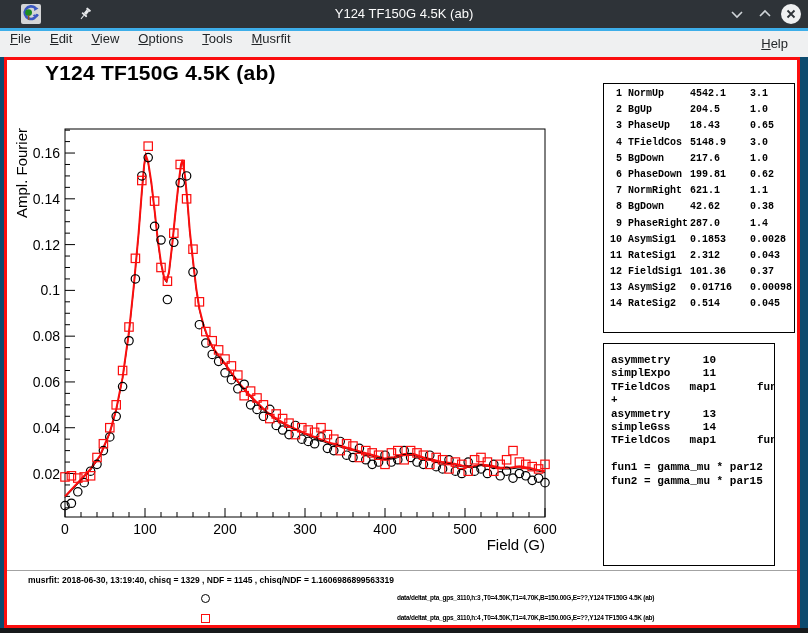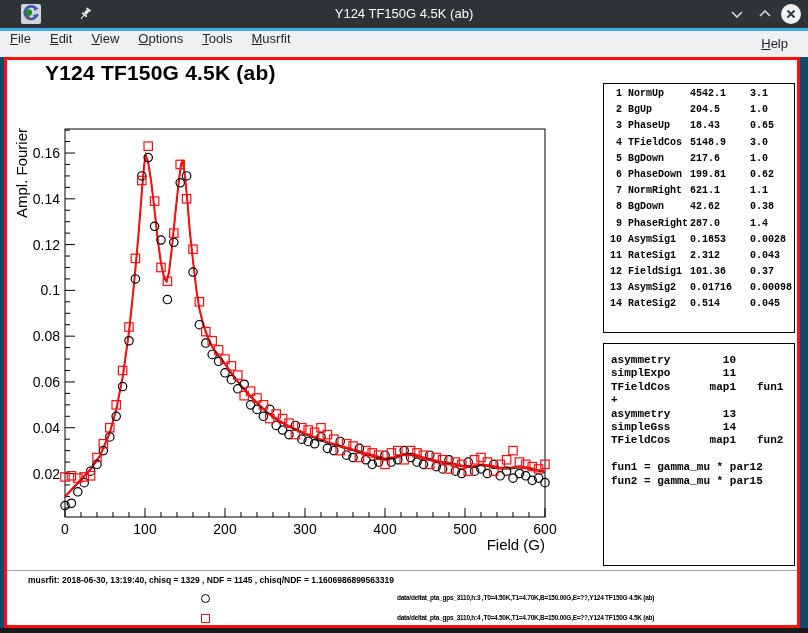--- a/index.html
+++ b/index.html
@@ -35,21 +35,21 @@
 
   .stats-box { position:absolute; background:#fff; border:1px solid #000;
                font-family:"Liberation Mono", monospace; font-weight:bold; color:#000; }
   .param-box { left:596px; top:23px; width:192px; height:250px; padding-top:4px; }
   .param-row { position:relative; height:16.2px; font-size:10px; }
   .param-row .c-idx { position:absolute; left:2px; width:16px; text-align:right; }
   .param-row .c-name { position:absolute; left:24px;text-align:right; }
   .param-row .c-val { position:absolute; left:86px; }
   .param-row .c-err { position:absolute; left:146px; }
 
-  .theory-box { left:596px; top:283px; width:192px; height:223px; padding-top:10px; overflow:hidden; }
+  .theory-box { left:596px; top:283px; width:172px; height:223px; padding-top:10px; overflow:hidden; }
   .theory-line { position:relative; height:13.4px; font-size:11px; white-space:pre; }
   .theory-line .c1 { position:absolute; left:7px; }
   .theory-line .c2 { position:absolute; right:58px; text-align:right; }
   .theory-line .c3 { position:absolute; left:153px; }
 
   
   .footer { position:absolute; left:0px; top:510px; width:790px; height:52px;
             border-top:1px solid #a3a3a3; background:#fff; }
   .status-line { position:absolute; left:21px; top:4px; font-size:8.5px; font-weight:bold; color:#000; }
   .legend-row { position:absolute; left:0; width:100%; height:12px; }

